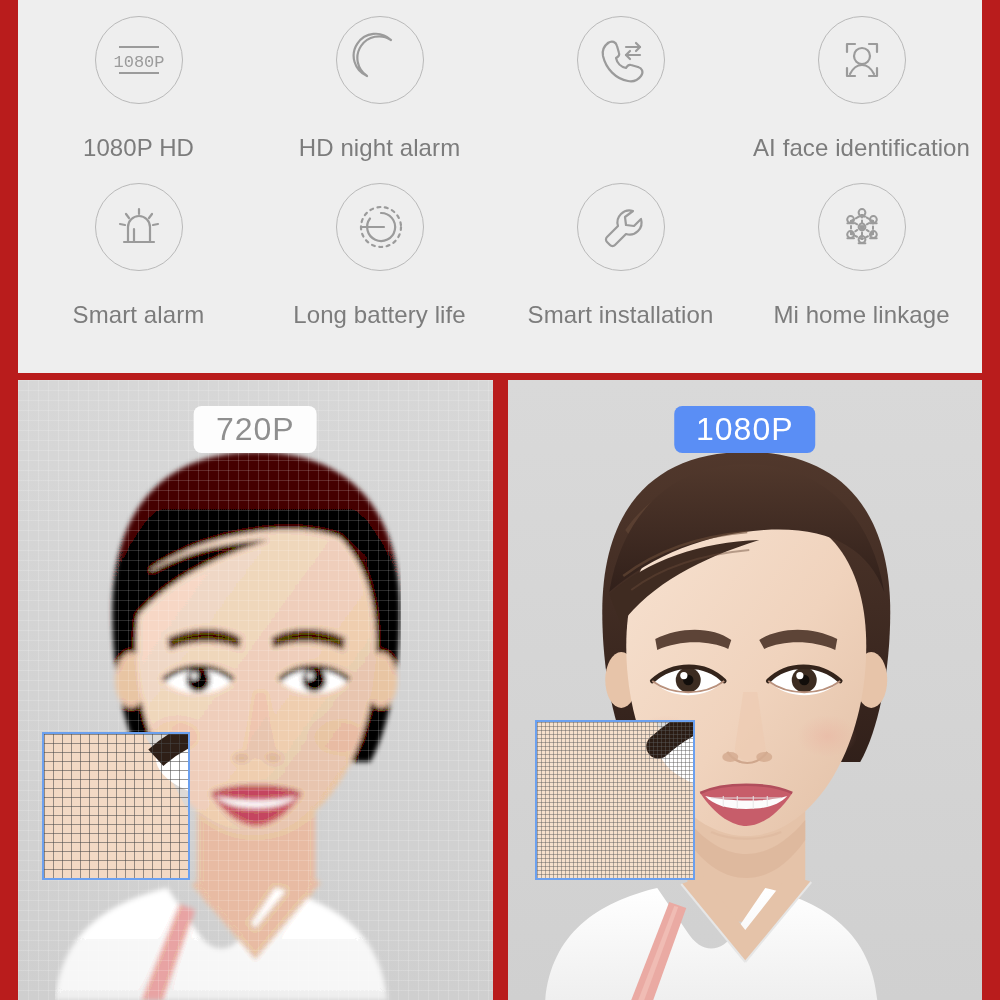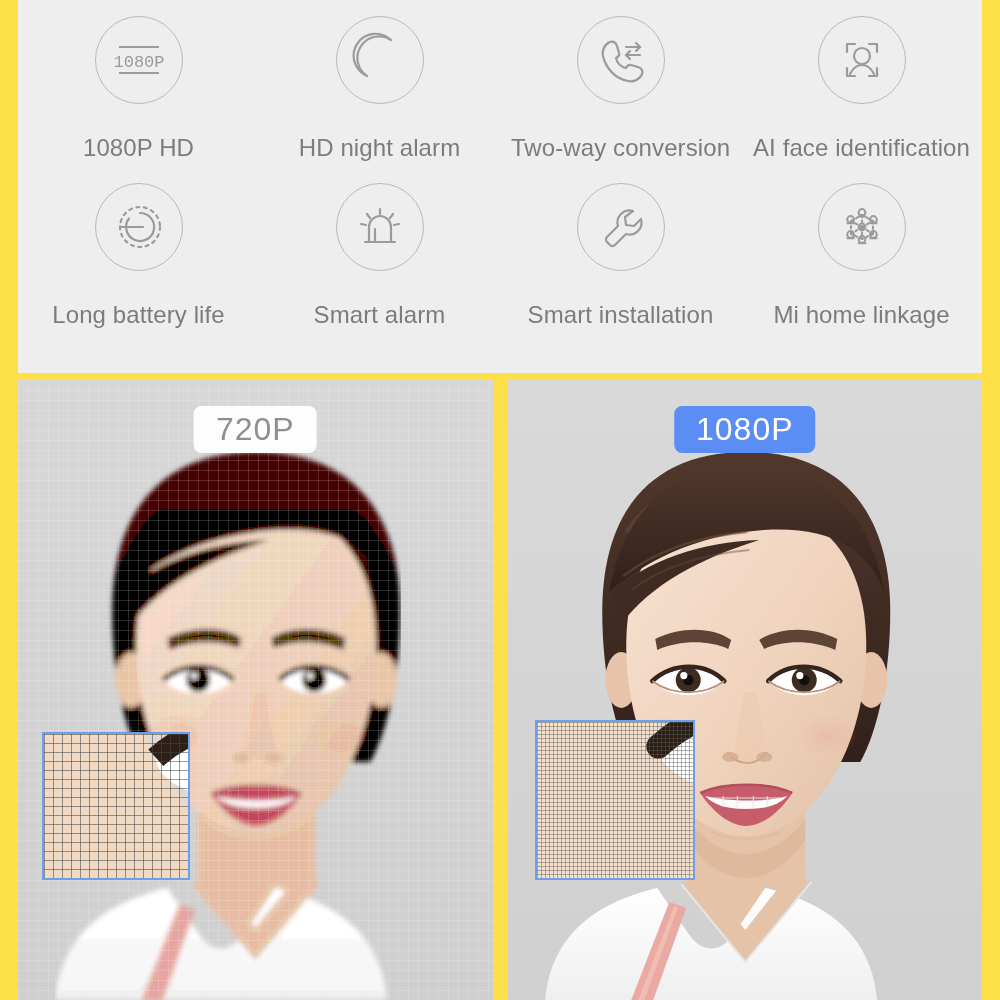--- a/index.html
+++ b/index.html
@@ -2,21 +2,21 @@
 <html><head>
 <meta charset="utf-8">
 <style>
   html,body{margin:0;padding:0;}
   body{
     width:1000px;height:1000px;overflow:hidden;
     background:#ffffff;
     font-family:"Liberation Sans","DejaVu Sans",sans-serif;
     -webkit-font-smoothing:antialiased;
   }
-  .page{position:relative;width:1000px;height:1000px;background:#fde047;}
+  .page{position:relative;width:1000px;height:1000px;background:#b91c1c;}
 
   
   .features{
     position:absolute;left:18px;top:0;width:964px;height:373px;
     background:#eeeeee;
     display:flex;flex-direction:column;justify-content:flex-start;
     box-sizing:border-box;padding-top:16px;
   }
   .frow{display:flex;width:100%;height:167px;}
   .fcell{
@@ -120,66 +120,65 @@
         <div class="ficon">
           <svg width="58" height="58" viewBox="0 0 58 58" fill="none" stroke="#9b9b9b" stroke-width="2.2" stroke-linecap="round" stroke-linejoin="round">
             <path d="M16 12 c4-3 8-1 9 3 l2 7 c1 3-1 4-3 5 c1 5 5 9 10 10 c1-2 2-4 5-3 l7 2"></path>
             <path d="M46 36 c4 1 6 5 3 9 c-3 4-8 6-13 5 C24 48 14 38 11 25 c-1-5 1-10 5-13"></path>
             <line x1="34" y1="16" x2="48" y2="16"></line>
             <polyline points="44,12 48,16 44,20"></polyline>
             <line x1="48" y1="24" x2="34" y2="24"></line>
             <polyline points="38,20 34,24 38,28"></polyline>
           </svg>
         </div>
-        <div class="flabel">Two-way conversion</div>
       </div>
 
       <div class="fcell">
         <div class="ficon">
           <svg width="58" height="58" viewBox="0 0 58 58" fill="none" stroke="#9b9b9b" stroke-width="2.2" stroke-linecap="round" stroke-linejoin="round">
             <polyline points="14,21 14,13 22,13"></polyline>
             <polyline points="36,13 44,13 44,21"></polyline>
             <polyline points="44,37 44,45 36,45"></polyline>
             <polyline points="22,45 14,45 14,37"></polyline>
             <circle cx="29" cy="25" r="8"></circle>
             <path d="M17 43 c3-6 7-9 12-9 c5 0 9 3 12 9"></path>
           </svg>
         </div>
         <div class="flabel">AI face identification</div>
       </div>
 
     </div>
 
     <div class="frow">
-
-      <div class="fcell">
-        <div class="ficon">
-          <svg width="58" height="58" viewBox="0 0 58 58" fill="none" stroke="#9b9b9b" stroke-width="2.2" stroke-linecap="round">
-            <circle cx="30" cy="29" r="20" stroke-dasharray="3 4.5"></circle>
-            <path d="M30 15 a14 14 0 1 1-11 5.5"></path>
-            <line x1="11" y1="29" x2="33" y2="29"></line>
-          </svg>
-        </div>
-        <div class="flabel">Long battery life</div>
-      </div>
 
       <div class="fcell">
         <div class="ficon">
           <svg width="58" height="58" viewBox="0 0 58 58" fill="none" stroke="#9b9b9b" stroke-width="2.2" stroke-linecap="round" stroke-linejoin="round">
             <path d="M18 44 V29 a11 11 0 0 1 22 0 V44"></path>
             <line x1="14" y1="44" x2="44" y2="44"></line>
             <line x1="24" y1="44" x2="24" y2="31"></line>
             <line x1="29" y1="11" x2="29" y2="16"></line>
             <line x1="16" y1="16" x2="19" y2="20"></line>
             <line x1="42" y1="16" x2="39" y2="20"></line>
             <line x1="10" y1="26" x2="15" y2="27"></line>
             <line x1="48" y1="26" x2="43" y2="27"></line>
           </svg>
         </div>
         <div class="flabel">Smart alarm</div>
+      </div>
+
+      <div class="fcell">
+        <div class="ficon">
+          <svg width="58" height="58" viewBox="0 0 58 58" fill="none" stroke="#9b9b9b" stroke-width="2.2" stroke-linecap="round">
+            <circle cx="30" cy="29" r="20" stroke-dasharray="3 4.5"></circle>
+            <path d="M30 15 a14 14 0 1 1-11 5.5"></path>
+            <line x1="11" y1="29" x2="33" y2="29"></line>
+          </svg>
+        </div>
+        <div class="flabel">Long battery life</div>
       </div>
 
       <div class="fcell">
         <div class="ficon">
           <svg width="58" height="58" viewBox="0 0 58 58" fill="none" stroke="#9b9b9b" stroke-width="2.2" stroke-linecap="round" stroke-linejoin="round">
             <path d="M41 13 a12 12 0 0 0-15 15 L15 39 a3.5 3.5 0 0 0 0 5 l3 3 a3.5 3.5 0 0 0 5 0 l11-11 a12 12 0 0 0 15-15 l-7 7 -8-1 -1-8 Z"></path>
           </svg>
         </div>
         <div class="flabel">Smart installation</div>
       </div>

